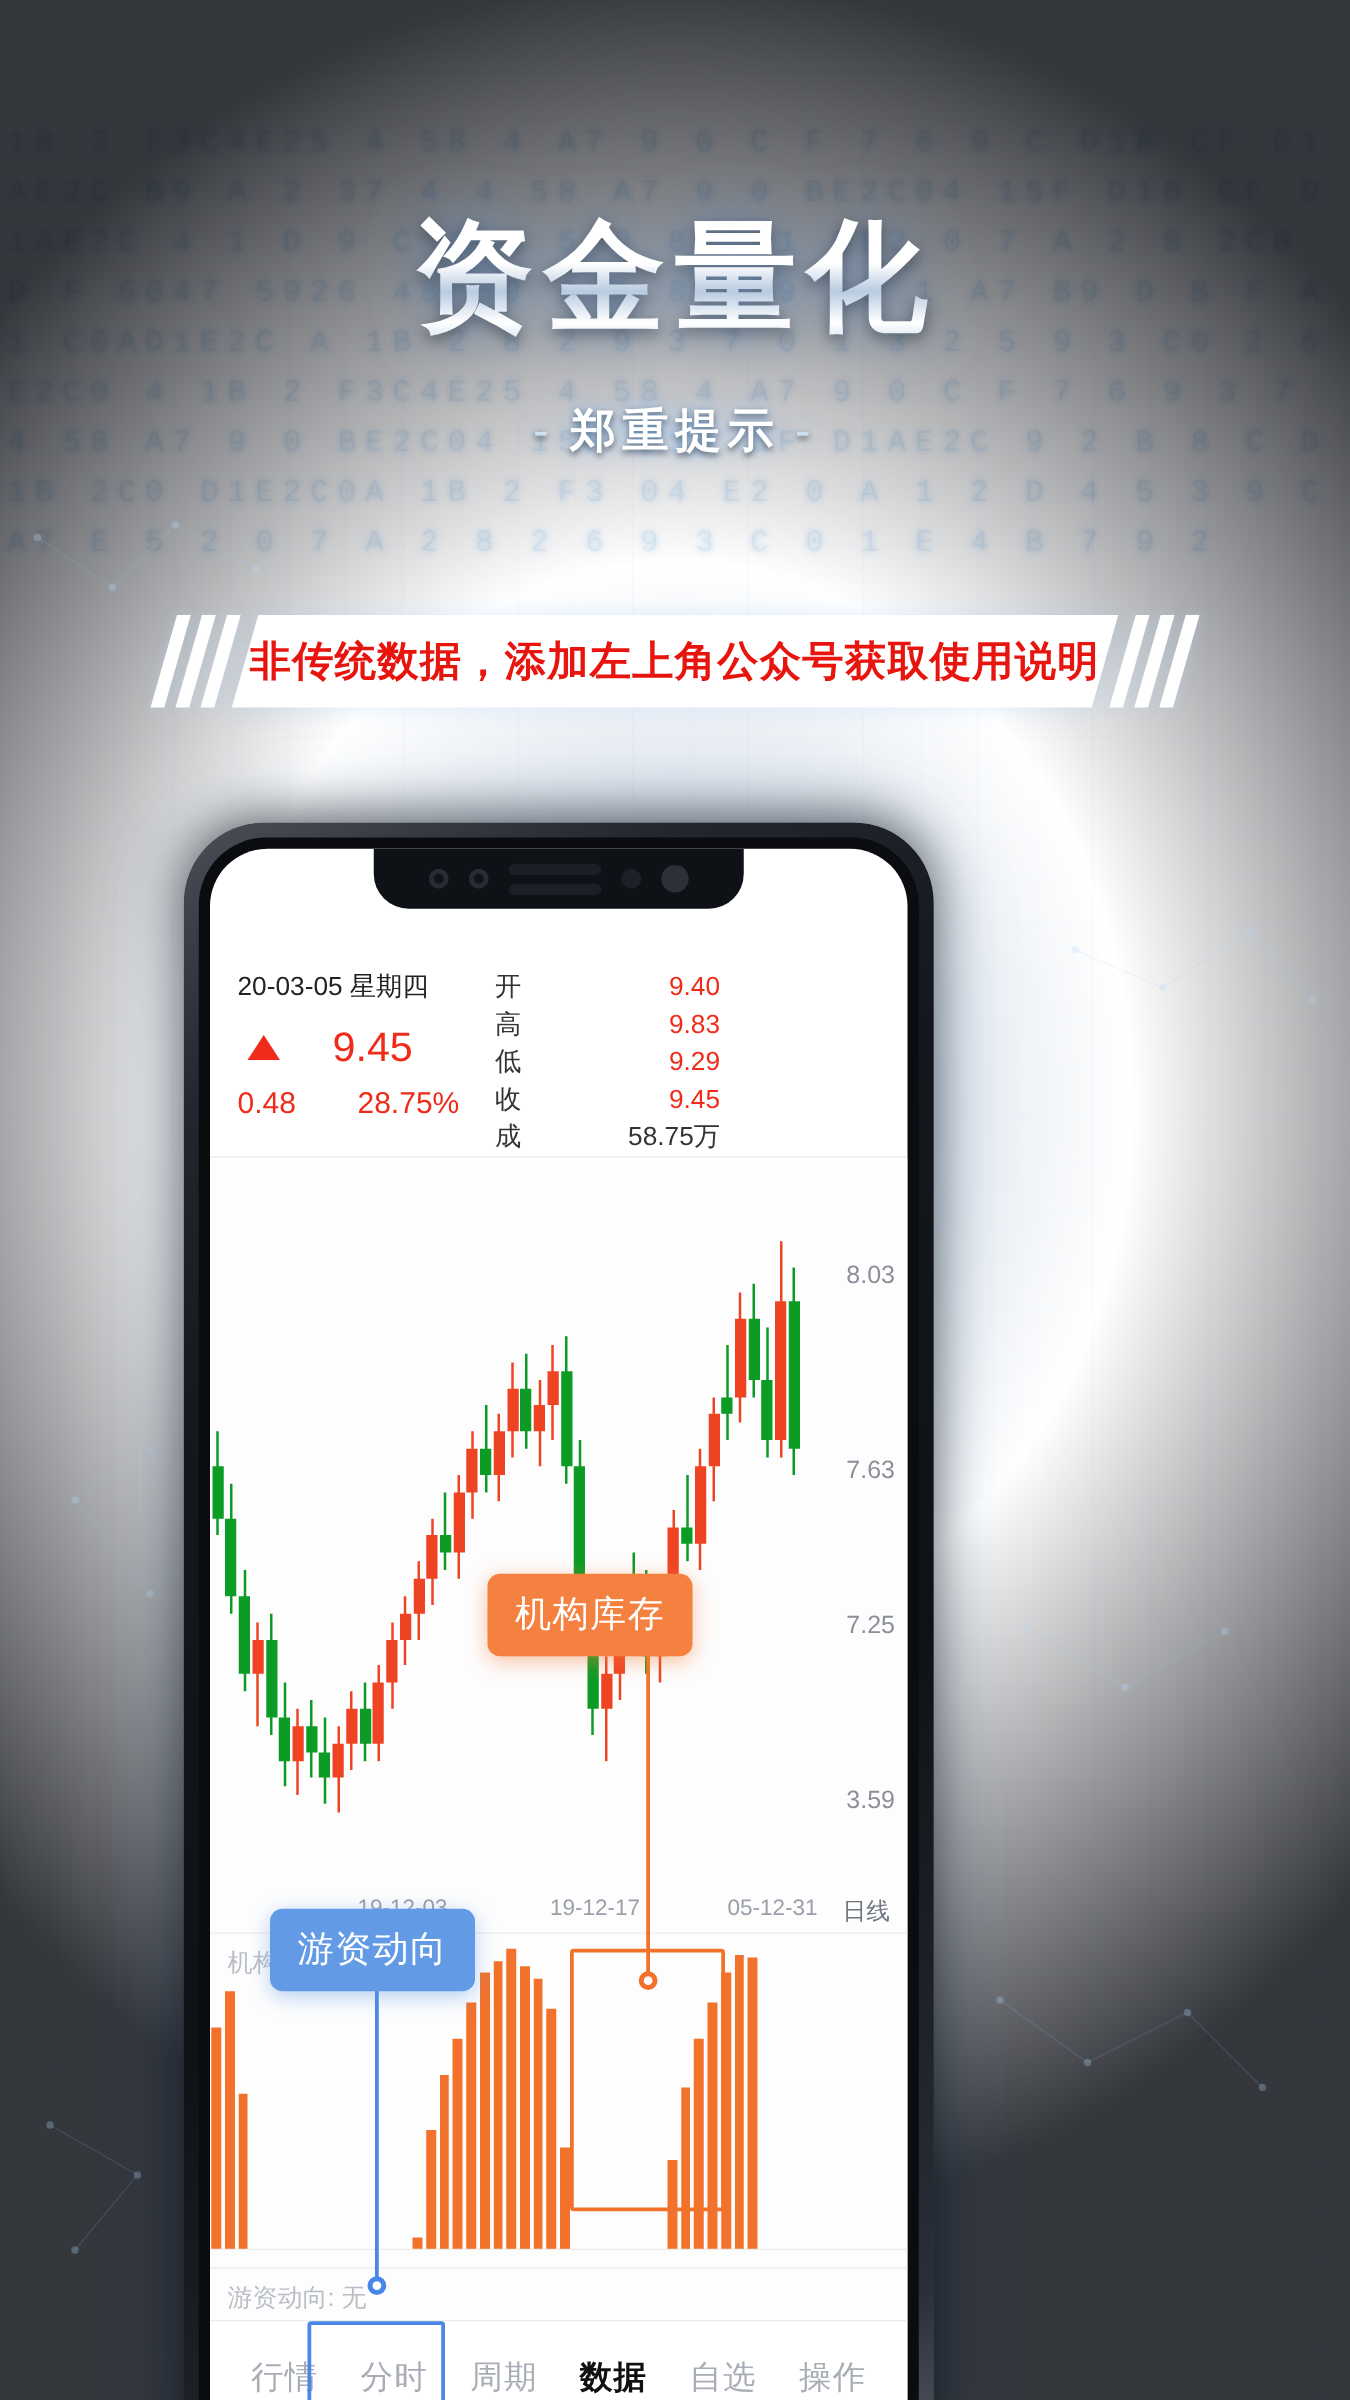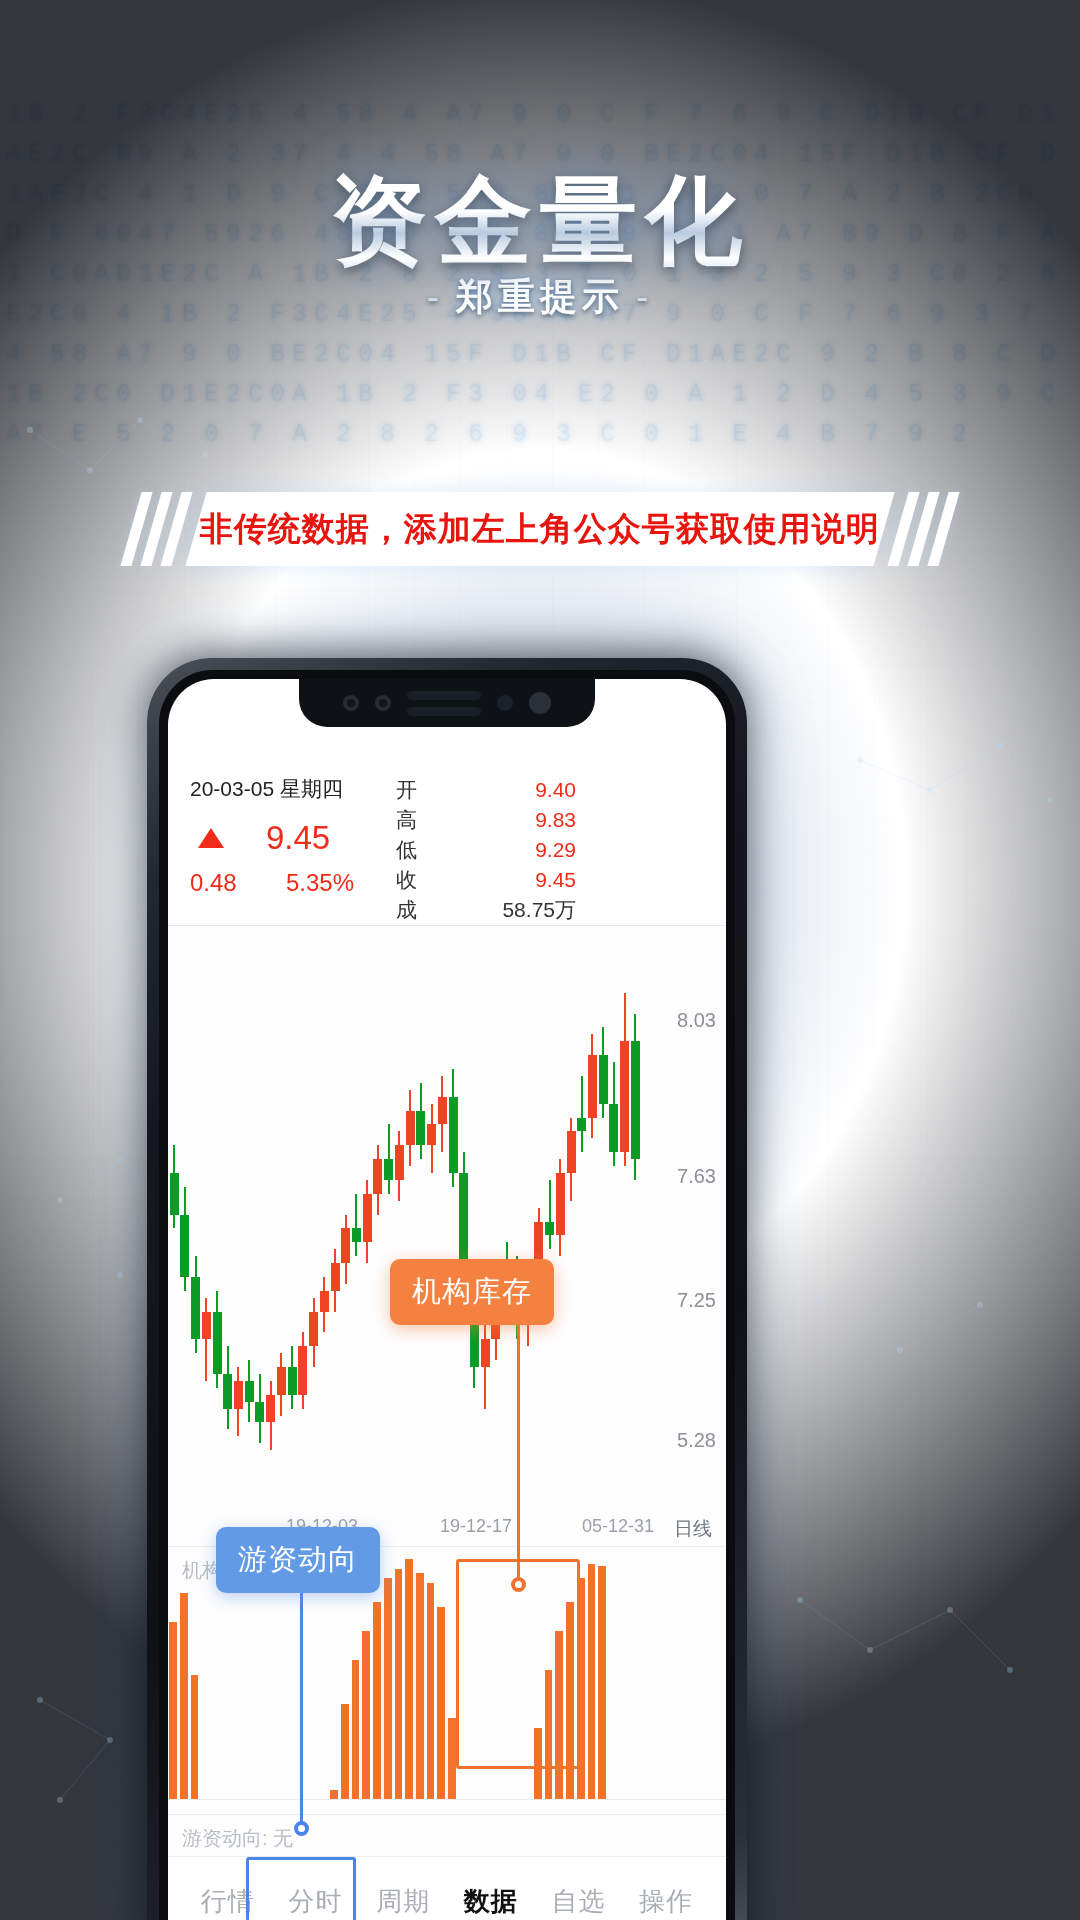--- a/index.html
+++ b/index.html
@@ -92,20 +92,21 @@
     filter: drop-shadow(0 0 22px rgba(120,180,255,.55)) drop-shadow(0 4px 6px rgba(0,0,0,.5));
     line-height: 1.05;
   }
   .hero-sub {
     margin-top: 16px;
     font-size: 27px; font-weight: bold; color: #ffffff;
     letter-spacing: 2px;
     text-shadow: 0 0 14px rgba(100,170,240,.6), 0 2px 4px rgba(0,0,0,.6);
   }
   .hero-tip {
+    margin-top: 48px;
     font-size: 37px; font-weight: bold; color: #ffffff;
     letter-spacing: 5px;
     text-shadow: 0 0 16px rgba(110,180,255,.7), 0 2px 5px rgba(0,0,0,.6);
   }
   .hero-tip .dash { color: #cfe0f2; font-weight: 400; margin: 0 12px; }
 
   
   .notice-wrap {
     position: absolute; top: 486px; left: 0; right: 0; height: 86px; z-index: 11;
     display: flex; align-items: center; justify-content: center;
@@ -352,21 +353,21 @@
 
         <div class="quote">
           <div class="q-col-left">
             <div class="q-date">20-03-05 星期四</div>
             <div class="q-price-row">
               <span class="q-arrow"></span>
               <span class="q-price">9.45</span>
             </div>
             <div class="q-chg-row">
               <span class="q-chg">0.48</span>
-              <span>5.35%</span>
+              <span>28.75%</span>
             </div>
           </div>
           <div class="q-col-mid">
             <div class="q-mid-row">
               <span class="lab">开</span>
               <span class="val">9.40</span>
             </div>
             <div class="q-mid-row">
               <span class="lab">高</span>
               <span class="val">9.83</span>
@@ -565,21 +566,21 @@
                 </div>
                 <div class="candle down" style="left: 462.882px; height: 589px; bottom: auto; top: 0px;">
                   <span class="wick" style="top:86.61764705882354px;height:166.3058823529413px"></span>
                   <span class="body" style="top:114.33529411764704px;height:117.79999999999995px"></span>
                 </div>
               </div>
             <div class="price-axis">
               <div class="price-lab" style="top:82px">8.03</div>
               <div class="price-lab" style="top:238px">7.63</div>
               <div class="price-lab" style="top:362px">7.25</div>
-              <div class="price-lab" style="top:502px">5.28</div>
+              <div class="price-lab" style="top:502px">3.59</div>
             </div>
             <div class="xaxis">
               <div class="xlab" style="left:118px">19-12-03</div>
               <div class="xlab" style="left:272px">19-12-17</div>
               <div class="xlab" style="left:414px">05-12-31</div>
             </div>
             <div class="xright">日线</div>
           </div>
 
           <div class="pane pane-mid">

